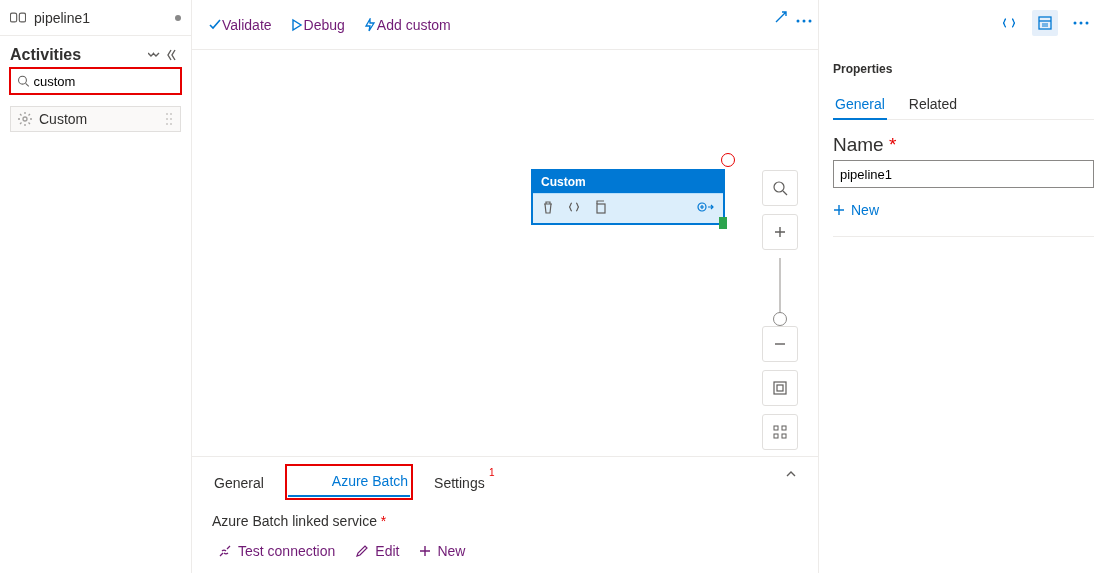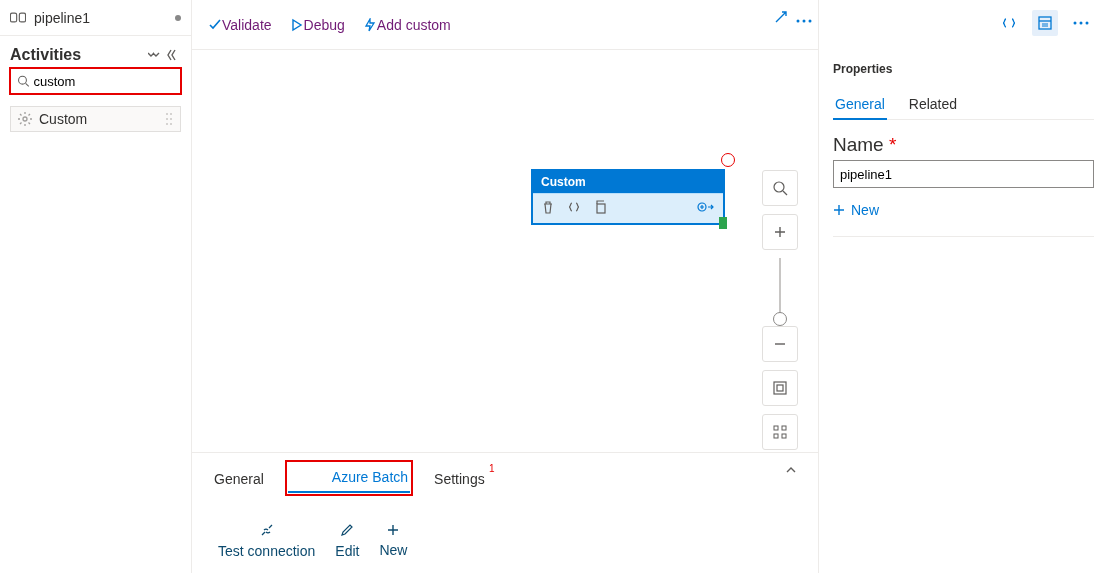--- a/index.html
+++ b/index.html
@@ -53,21 +53,21 @@
 .btab.active{color:#0078d4;border-bottom:2px solid #0078d4;padding-left:44px;}
 .btab.hl{outline:2px solid #e60000;outline-offset:1px;}
 .btab .sup{color:#e60000;position:absolute;top:-2px;right:-8px;font-size:10px;}
 .collapse{position:absolute;right:20px;top:10px;cursor:pointer;color:#605e5c;}
 .form-row{display:flex;align-items:center;gap:12px;margin-bottom:14px;}
 .form-row label{width:190px;}
 .req{color:#e60000;}
 .select{display:flex;align-items:center;gap:8px;border:1px solid #8a8886;height:30px;padding:0 8px;width:230px;cursor:pointer;}
 .select .chev{margin-left:auto;color:#605e5c;}
 .link-row{display:flex;align-items:center;gap:20px;padding-left:6px;}
-.link{display:flex;align-items:center;gap:6px;color:#0c4a6e;cursor:pointer;flex-direction:column;}
+.link{display:flex;align-items:center;gap:6px;color:#701a75;cursor:pointer;}
 
 
 .props{border-left:1px solid #edebe9;padding:0 14px;}
 .props-top{display:flex;gap:10px;justify-content:flex-end;align-items:center;height:46px;}
 .pt-btn{width:26px;height:26px;display:flex;align-items:center;justify-content:center;color:#0078d4;cursor:pointer;border-radius:2px;}
 .pt-btn.active{background:#e5effa;}
 .props h3{font-size:12px;font-weight:600;margin:16px 0 14px;}
 .ptabs{display:flex;gap:20px;border-bottom:1px solid #edebe9;margin-bottom:14px;}
 .ptab{padding:6px 2px;cursor:pointer;}
 .ptab.active{color:#0078d4;border-bottom:2px solid #0078d4;margin-bottom:-1px;}
@@ -225,20 +225,21 @@
     <div class="bottom-panel">
       <span class="collapse"><svg width="14" height="14" viewBox="0 0 14 14">
             <path d="M3 9l4-4 4 4" stroke="currentColor" fill="none" stroke-width="1.4"></path>
           </svg></span>
       <div class="btabs">
         <div class="btab">General</div>
         <div class="btab active hl">Azure Batch</div>
         <div class="btab"><span>Settings</span><span class="sup">1</span></div>
       </div>
       <div class="form-row">
+        <label><span>Azure Batch linked service</span> <span class="req">*</span></label>
       </div>
       <div class="link-row">
         <div class="link">
             <svg width="14" height="14" viewBox="0 0 14 14">
               <path d="M5 9L2 12M9 5l3-3M4 7a3 3 0 014 0M6 9a3 3 0 004 0" stroke="currentColor" fill="none" stroke-width="1.3"></path>
             </svg>
             <span>Test connection</span>
           </div>
         <div class="link">
             <svg width="14" height="14" viewBox="0 0 14 14">

